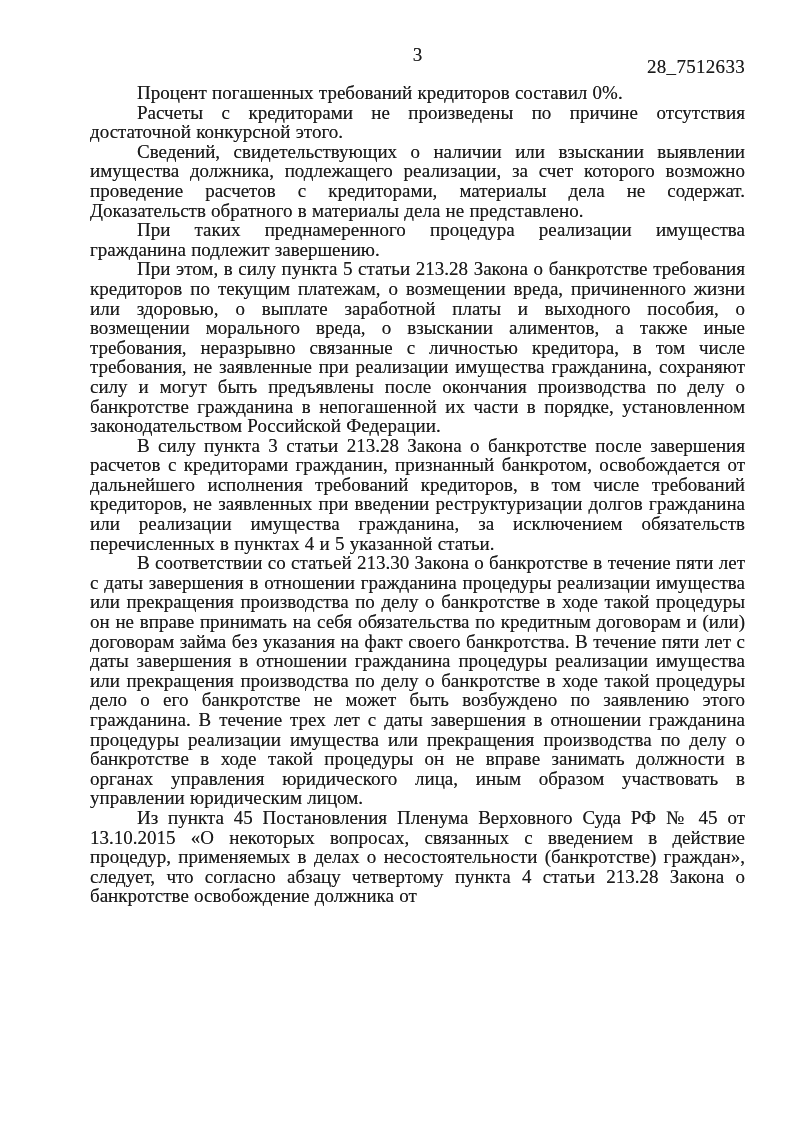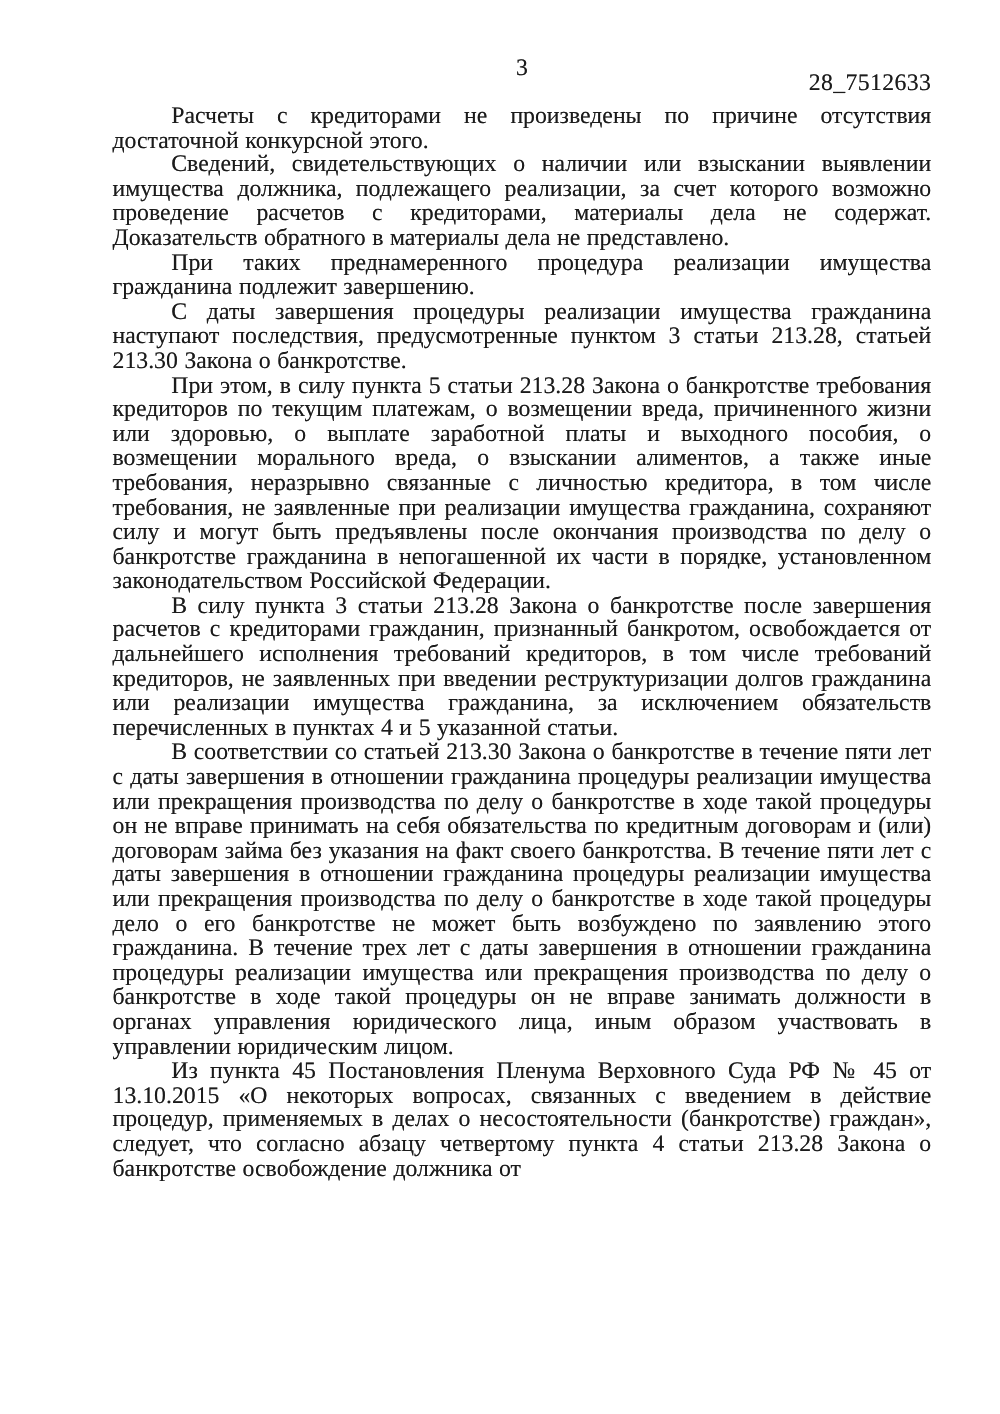--- a/index.html
+++ b/index.html
@@ -57,22 +57,22 @@
 </style>
 </head>
 <body>
 
 <div class="page">
   <header class="page-header">
     <span class="page-number">3</span>
     <span class="doc-id">28_7512633</span>
   </header>
   <main class="body-text">
+      <p class="para">Процент погашенных требований кредиторов составил 0%.</p>
       <p class="para">Расчеты с кредиторами не произведены по причине отсутствия достаточной конкурсной этого.</p>
       <p class="para">Сведений, свидетельствующих о наличии или взыскании выявлении имущества должника, подлежащего реализации, за счет которого возможно проведение расчетов с кредиторами, материалы дела не содержат. Доказательств обратного в материалы дела не представлено.</p>
       <p class="para">При таких преднамеренного процедура реализации имущества гражданина подлежит завершению.</p>
-      <p class="para">С даты завершения процедуры реализации имущества гражданина наступают последствия, предусмотренные пунктом 3 статьи 213.28, статьей 213.30 Закона о банкротстве.</p>
       <p class="para">При этом, в силу пункта 5 статьи 213.28 Закона о банкротстве требования кредиторов по текущим платежам, о возмещении вреда, причиненного жизни или здоровью, о выплате заработной платы и выходного пособия, о возмещении морального вреда, о взыскании алиментов, а также иные требования, неразрывно связанные с личностью кредитора, в том числе требования, не заявленные при реализации имущества гражданина, сохраняют силу и могут быть предъявлены после окончания производства по делу о банкротстве гражданина в непогашенной их части в порядке, установленном законодательством Российской Федерации.</p>
       <p class="para">В силу пункта 3 статьи 213.28 Закона о банкротстве после завершения расчетов с кредиторами гражданин, признанный банкротом, освобождается от дальнейшего исполнения требований кредиторов, в том числе требований кредиторов, не заявленных при введении реструктуризации долгов гражданина или реализации имущества гражданина, за исключением обязательств перечисленных в пунктах 4 и 5 указанной статьи.</p>
       <p class="para">В соответствии со статьей 213.30 Закона о банкротстве в течение пяти лет с даты завершения в отношении гражданина процедуры реализации имущества или прекращения производства по делу о банкротстве в ходе такой процедуры он не вправе принимать на себя обязательства по кредитным договорам и (или) договорам займа без указания на факт своего банкротства. В течение пяти лет с даты завершения в отношении гражданина процедуры реализации имущества или прекращения производства по делу о банкротстве в ходе такой процедуры дело о его банкротстве не может быть возбуждено по заявлению этого гражданина. В течение трех лет с даты завершения в отношении гражданина процедуры реализации имущества или прекращения производства по делу о банкротстве в ходе такой процедуры он не вправе занимать должности в органах управления юридического лица, иным образом участвовать в управлении юридическим лицом.</p>
       <p class="para">Из пункта 45 Постановления Пленума Верховного Суда РФ № 45 от 13.10.2015 «О некоторых вопросах, связанных с введением в действие процедур, применяемых в делах о несостоятельности (банкротстве) граждан», следует, что согласно абзацу четвертому пункта 4 статьи 213.28 Закона о банкротстве освобождение должника от</p>
     </main>
 </div>
 
 </body></html>

